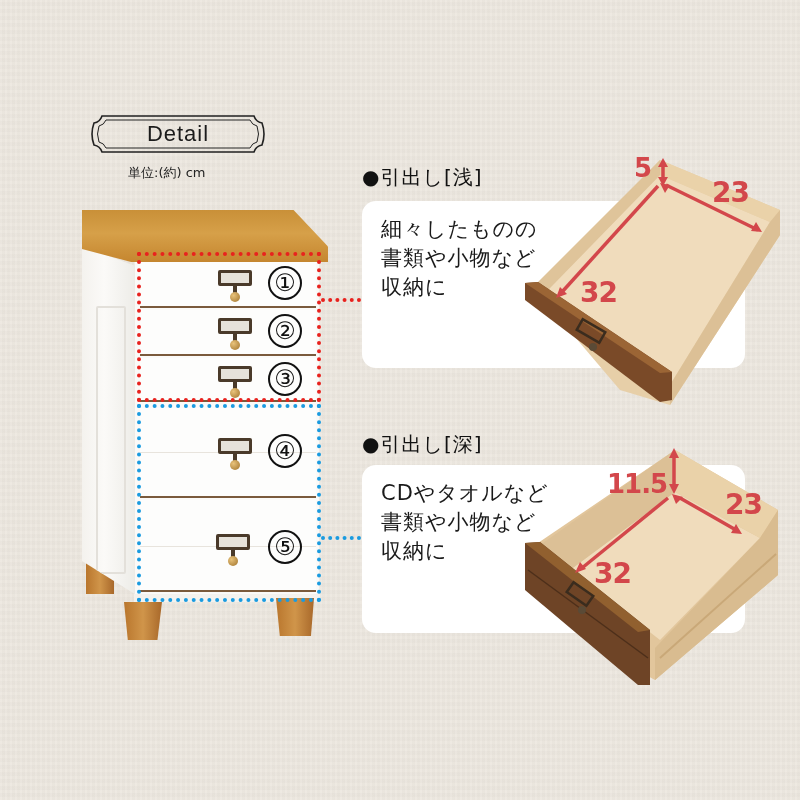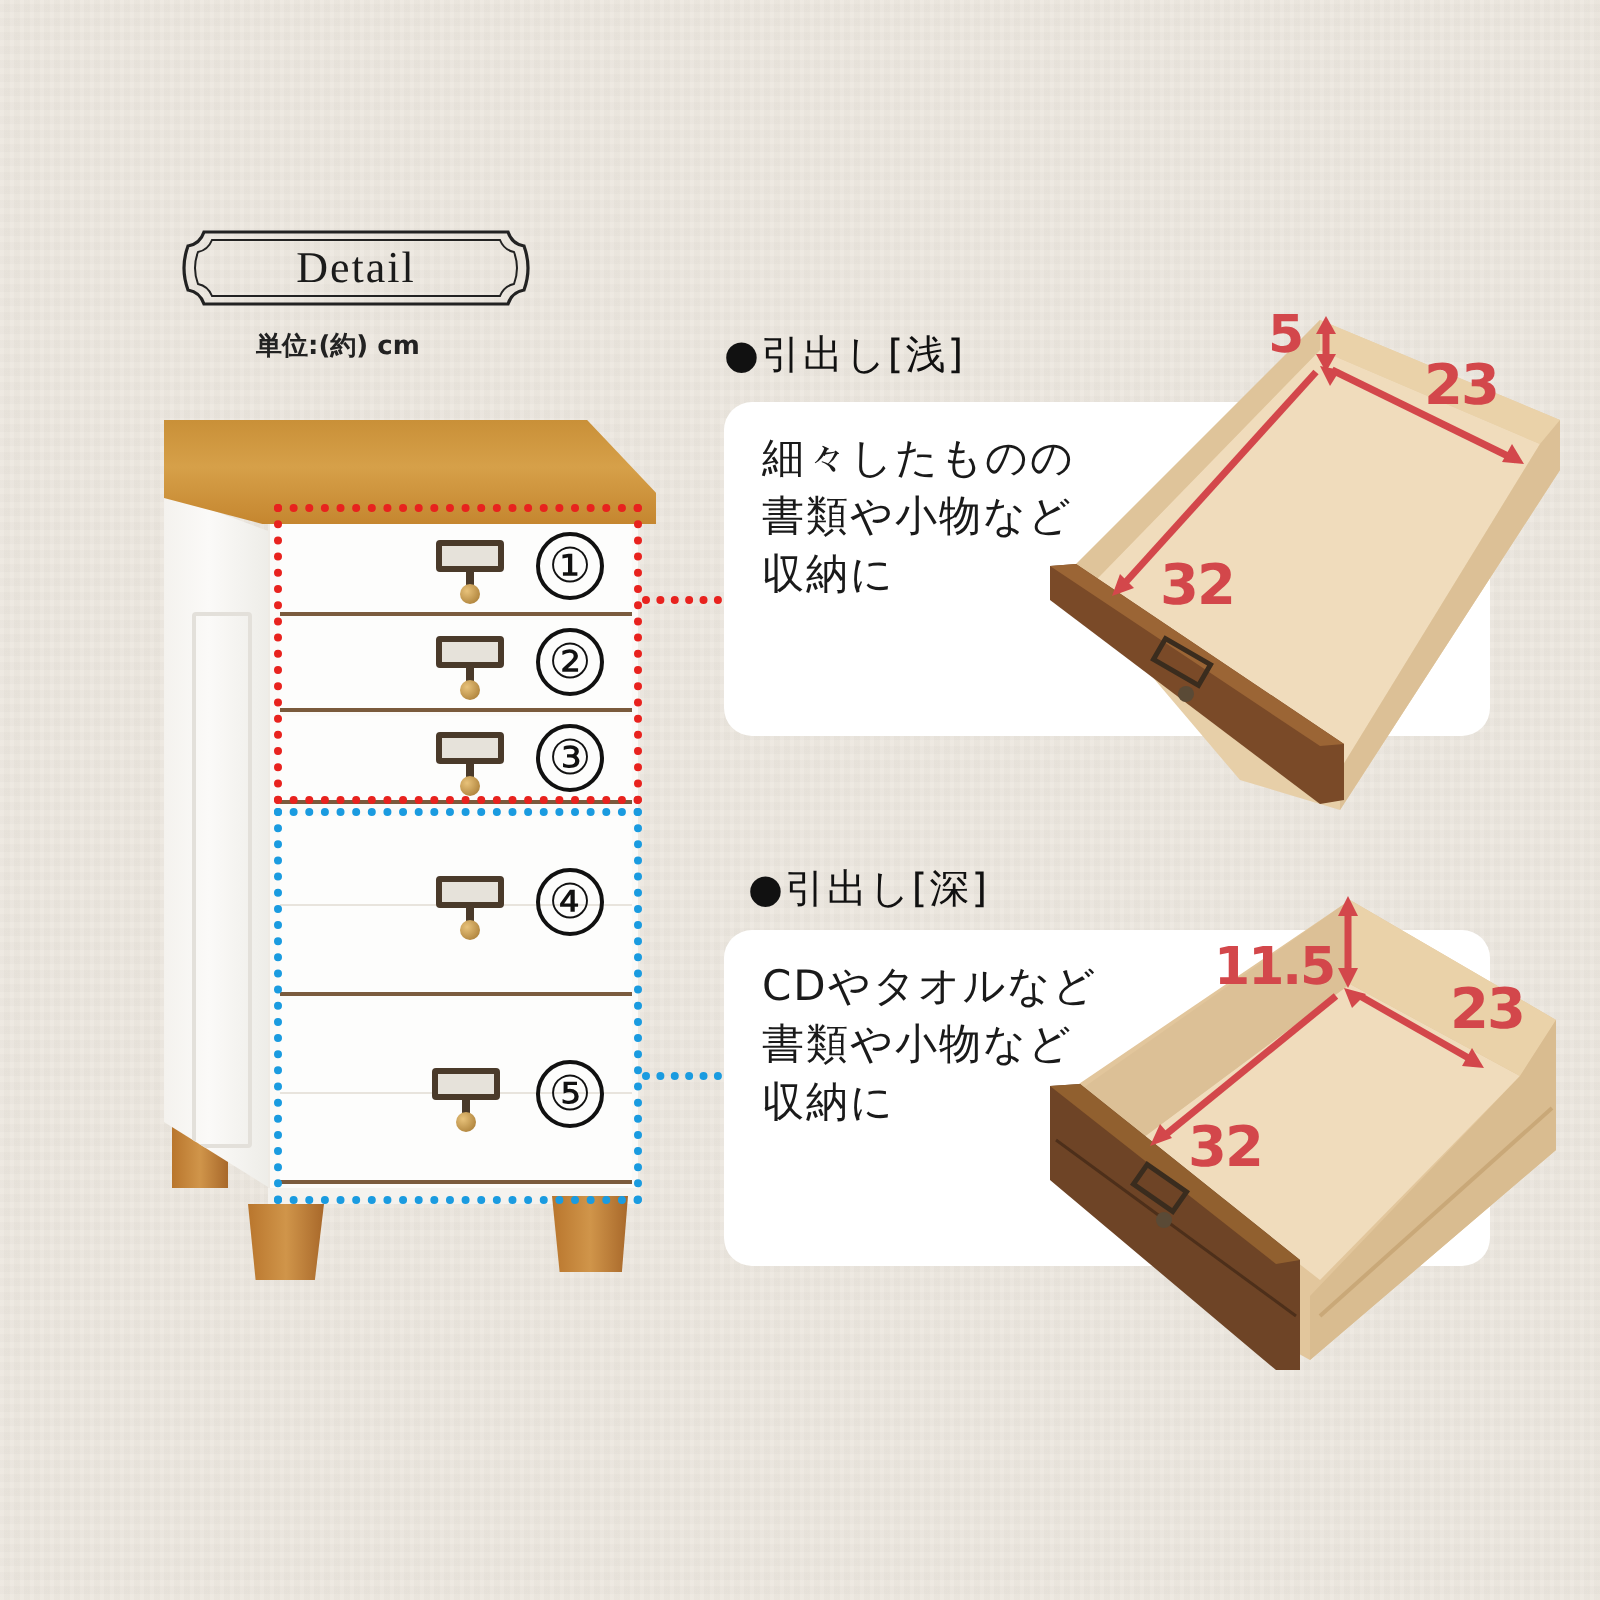--- a/index.html
+++ b/index.html
@@ -16,24 +16,24 @@
       repeating-linear-gradient(90deg, rgba(255,255,255,0.05) 0 2px, rgba(0,0,0,0.012) 2px 5px),
       repeating-linear-gradient(0deg, rgba(255,255,255,0.04) 0 3px, rgba(0,0,0,0.01) 3px 7px);
   }
   
   .plate {
     position: absolute; left: 88px; top: 113px; width: 180px; height: 42px;
   }
   .plate svg { position: absolute; inset: 0; }
   .plate-text {
     position: absolute; inset: 0; display: flex; align-items: center; justify-content: center;
-    font-family: Liberation Serif, serif; font-size: 22px; letter-spacing: 1px; color: #1b1b1b;
+    font-family: Liberation Sans, sans-serif; font-size: 22px; letter-spacing: 1px; color: #1b1b1b;
   }
   .unit {
-    position: absolute; left: 128px; top: 164px; font-size: 13px; font-weight: bold; color: #222;
+    position: absolute; left: 128px; top: 164px; font-size: 13px; font-weight: normal; color: #222;
   }
 
   
   .cabinet { position: absolute; left: 80px; top: 200px; width: 250px; height: 440px; }
   .top-board {
     position: absolute; left: 2px; top: 10px; width: 246px; height: 52px;
     background: linear-gradient(180deg, #c99038 0%, #d6a049 45%, #c5862f 100%);
     clip-path: polygon(0 0, 86% 0, 100% 70%, 100% 100%, 20% 100%, 0 75%);
   }
   .side-panel {
@@ -205,21 +205,21 @@
   <polygon points="143,8 138,17 148,17" fill="#d3474b"></polygon>
   <polygon points="143,36 138,27 148,27" fill="#d3474b"></polygon>
   <polygon points="242,82 231,81 236,72" fill="#d3474b"></polygon>
   <polygon points="140,33 145,43 150,35" fill="#d3474b"></polygon>
   <polygon points="36,148 40,137 47,144" fill="#d3474b"></polygon>
 </svg>
 <div class="dim" style="left:634px;top:153px;font-size:26px;">5</div>
 <div class="dim" style="left:712px;top:176px;font-size:28px;">23</div>
 <div class="dim" style="left:580px;top:276px;font-size:28px;">32</div>
 
-<div class="heading" style="left:374px;top:431px;">●引出し[深]</div>
+<div class="heading" style="left:362px;top:431px;">●引出し[深]</div>
 <div class="panel" style="left:362px;top:465px;width:383px;height:168px;">
   <div class="panel-text" style="left:19px;top:14px;">
     <div>CDやタオルなど</div>
     <div>書類や小物など</div>
     <div>収納に</div>
   </div>
 </div>
 
 <svg class="drawer-illu" style="left:520px;top:430px;" width="280" height="260" viewBox="0 0 280 260">
   <polygon points="155,20 258,80 258,145 135,250 90,225 15,115" fill="#e2c69c"></polygon>

